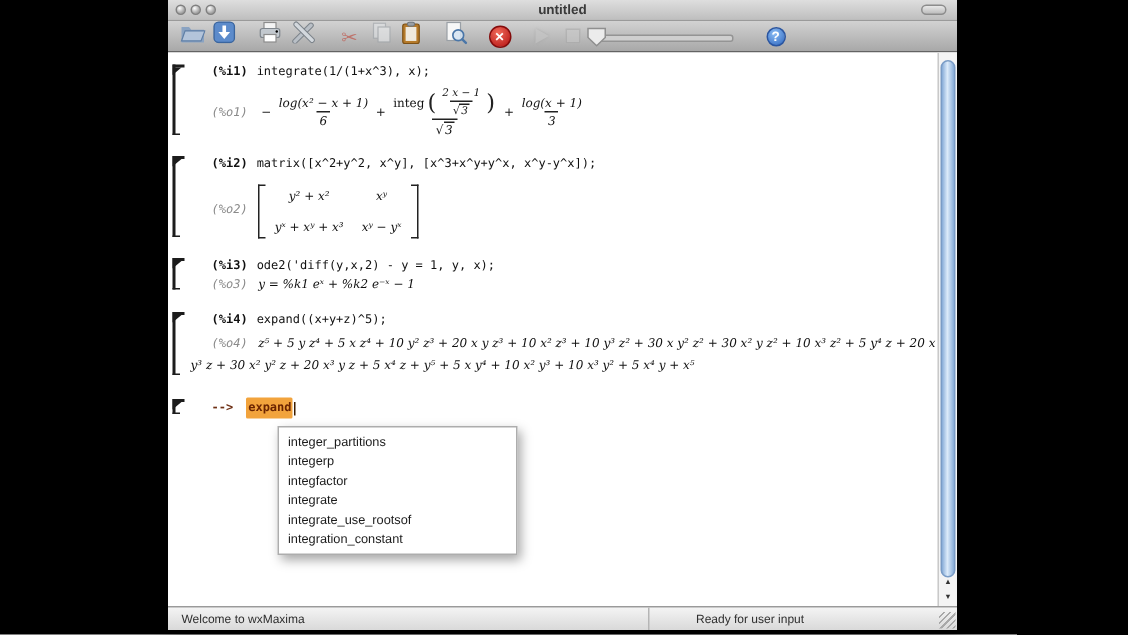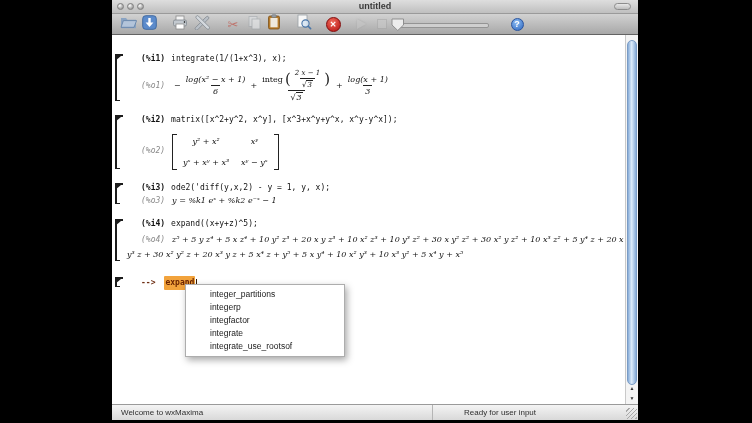--- a/index.html
+++ b/index.html
@@ -52,21 +52,21 @@
   .interrupt{
     width:15px;height:15px;border-radius:50%;
     background:radial-gradient(circle at 40% 30%,#ef6a5a,#b41010);
     border:1px solid #840b0b;color:#fff;font-size:8px;font-weight:bold;
     display:flex;align-items:center;justify-content:center;box-sizing:border-box;
   }
   
   .content{
     position:absolute;left:0;top:35px;right:0;bottom:16px;background:#fff;overflow:hidden;
   }
-  .cells{position:absolute;left:0;top:11px;right:14px;padding:7px 14px 0 13px;}
+  .cells{position:absolute;left:0;top:0;right:14px;padding:7px 14px 0 13px;}
   .cell{position:relative;padding-left:13px;margin-bottom:11px;}
   .cbracket{position:absolute;left:-10px;top:1px;bottom:1px;width:8px;}
   .cbracket .cv{position:absolute;left:0;top:0;bottom:0;width:1.5px;background:#1c1c1c;}
   .cbracket .ct{position:absolute;left:0;top:0;width:8px;height:1.5px;background:#1c1c1c;}
   .cbracket .cf{position:absolute;left:0;top:1.5px;width:0;height:0;border-top:5px solid #1c1c1c;border-right:6px solid transparent;}
   .cbracket .cb{position:absolute;left:0;bottom:0;width:5px;height:1.5px;background:#1c1c1c;}
   .coderow{font-family:"DejaVu Sans Mono", monospace;font-size:8px;line-height:11px;color:#111;white-space:nowrap;}
   .ilabel{font-weight:bold;margin-left:3px;margin-right:6px;}
   .olabel{font-family:"DejaVu Sans Mono", monospace;font-size:8px;color:#8a8a8a;margin-left:3px;margin-right:7px;white-space:nowrap;}
   .mathrow{display:flex;align-items:center;margin-top:5px;font-family:"DejaVu Serif", serif;font-style:italic;font-size:8px;color:#101010;}
@@ -94,21 +94,21 @@
   .promptrow{display:flex;align-items:center;font-family:"DejaVu Sans Mono", monospace;font-size:8px;line-height:12px;}
   .parrow{color:#6e2f14;font-weight:bold;margin-left:3px;margin-right:9px;}
   .typed{background:#f2a33c;color:#6b2400;font-weight:bold;padding:1px 1px;border-radius:1px;}
   .caret{display:inline-block;width:1px;height:9px;background:#3a1c00;margin-left:1px;}
   
   .dropdown{
     position:absolute;left:73px;top:249px;width:158px;background:#fff;
     border:1px solid #adadad;box-shadow:2px 3px 7px rgba(0,0,0,.35);
     padding:3px 0;z-index:5;
   }
-  .dditem{font-size:8.5px;line-height:13px;padding-left:24px;color:#1a1a1a;white-space:nowrap;}
+  .dditem{font-size:8.5px;line-height:13px;padding-left:6px;color:#1a1a1a;white-space:nowrap;}
   
   .vscroll{position:absolute;right:0;top:0;bottom:0;width:13px;background:#f4f4f4;border-left:1px solid #cicic1;border-left:1px solid #c9c9c9;box-sizing:border-box;}
   .vthumb{
     position:absolute;left:1px;right:1px;top:5px;height:345px;border-radius:6px;
     background:linear-gradient(90deg,#86abd7,#dcebfa 45%,#86abd7);
     border:1px solid #7a9cc6;box-sizing:border-box;
   }
   .sarrow{position:absolute;left:0;right:0;height:10px;text-align:center;font-size:5px;color:#333;line-height:10px;}
   .sarrup{bottom:11px;}
   .sarrdn{bottom:1px;}
@@ -342,20 +342,21 @@
         </div>
       </div>
     </div>
 
     <div class="dropdown">
       <div class="dditem">integer_partitions</div>
       <div class="dditem">integerp</div>
       <div class="dditem">integfactor</div>
       <div class="dditem">integrate</div>
       <div class="dditem">integrate_use_rootsof</div>
+      <div class="dditem">integration_constant</div>
     </div>
 
     <div class="vscroll">
       <div class="vthumb"></div>
       <div class="sarrow sarrup">▲</div>
       <div class="sarrow sarrdn">▼</div>
     </div>
   </div>
 
   <div class="statusbar">

